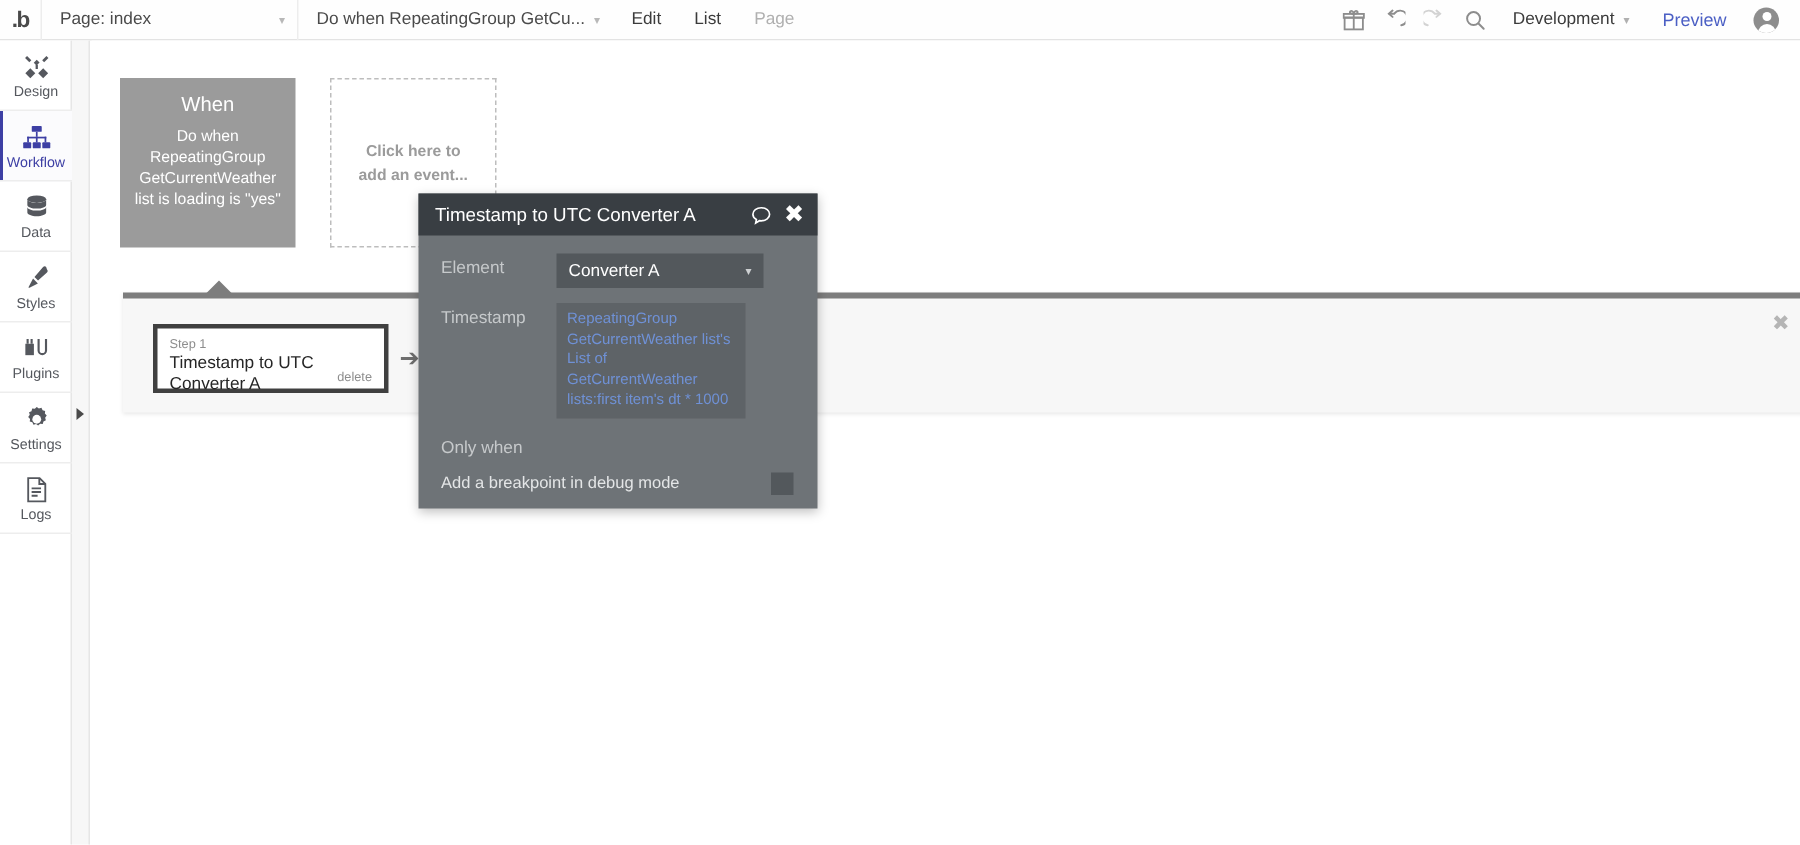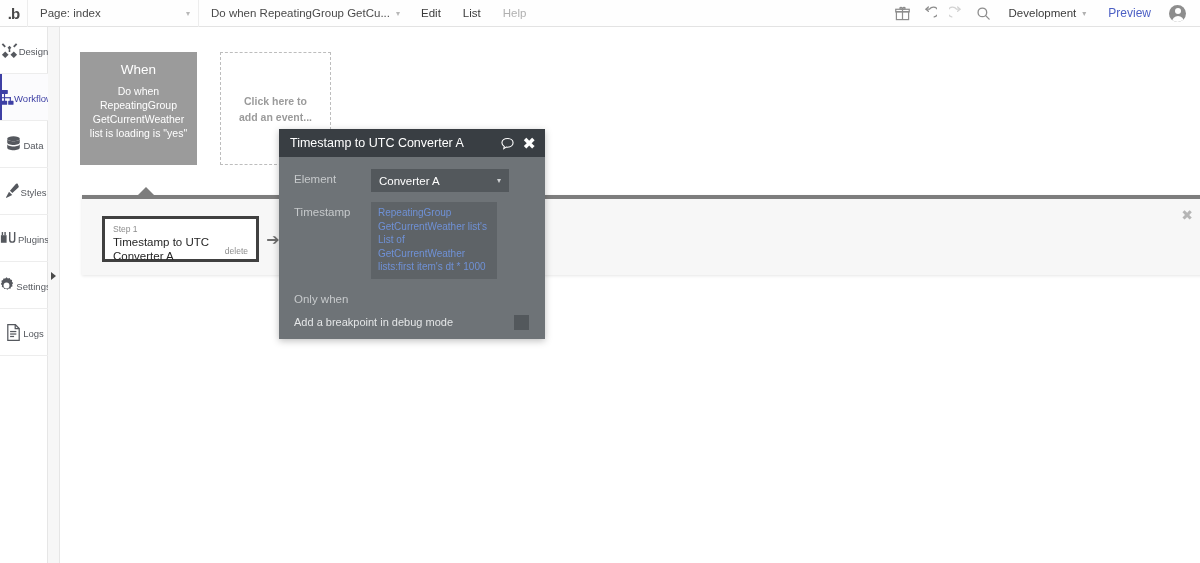--- a/index.html
+++ b/index.html
@@ -81,21 +81,21 @@
     width: 12px; height: 9px; border-radius: 6px 6px 0 0; background: #fff;
   }
 
   
   .leftnav {
     position: absolute; top: 27px; left: 0; width: 48px; height: 536px;
     background: #ffffff; border-right: 1px solid #e6e6e6;
   }
   .nav-item {
     height: 47px; width: 48px;
-    display: flex; flex-direction: row;
+    display: flex; flex-direction: column;
     align-items: center; justify-content: center;
     border-bottom: 1px solid #ededed;
     cursor: pointer; position: relative;
   }
   .nav-item .nav-ico {
     height: 20px; display: flex; align-items: flex-end; justify-content: center;
     color: #55585e;
   }
   .nav-item .nav-lbl {
     font-size: 9.5px; color: #55585e; margin-top: 3px; line-height: 1;
@@ -259,21 +259,21 @@
   </div>
   <div class="topbar-sep"></div>
 
   <div class="wf-sel">
     <span>Do when RepeatingGroup GetCu...</span>
     <span class="caret">▾</span>
   </div>
 
   <div class="tb-link">Edit</div>
   <div class="tb-link">List</div>
-  <div class="tb-saved">Help</div>
+  <div class="tb-saved">Page</div>
 
   <div class="tb-right">
     <div class="tb-icon">
       <svg width="15" height="15" viewBox="0 0 16 16" fill="none" stroke="currentColor" stroke-width="1.3">
         <rect x="1.5" y="6" width="13" height="8.5"></rect>
         <rect x="0.8" y="3.5" width="14.4" height="2.8"></rect>
         <line x1="8" y1="3.5" x2="8" y2="14.5"></line>
         <path d="M8 3.5 C8 1.8 6.6 1 5.6 1.6 C4.7 2.2 5.3 3.5 8 3.5Z"></path>
         <path d="M8 3.5 C8 1.8 9.4 1 10.4 1.6 C11.3 2.2 10.7 3.5 8 3.5Z"></path>
       </svg>

